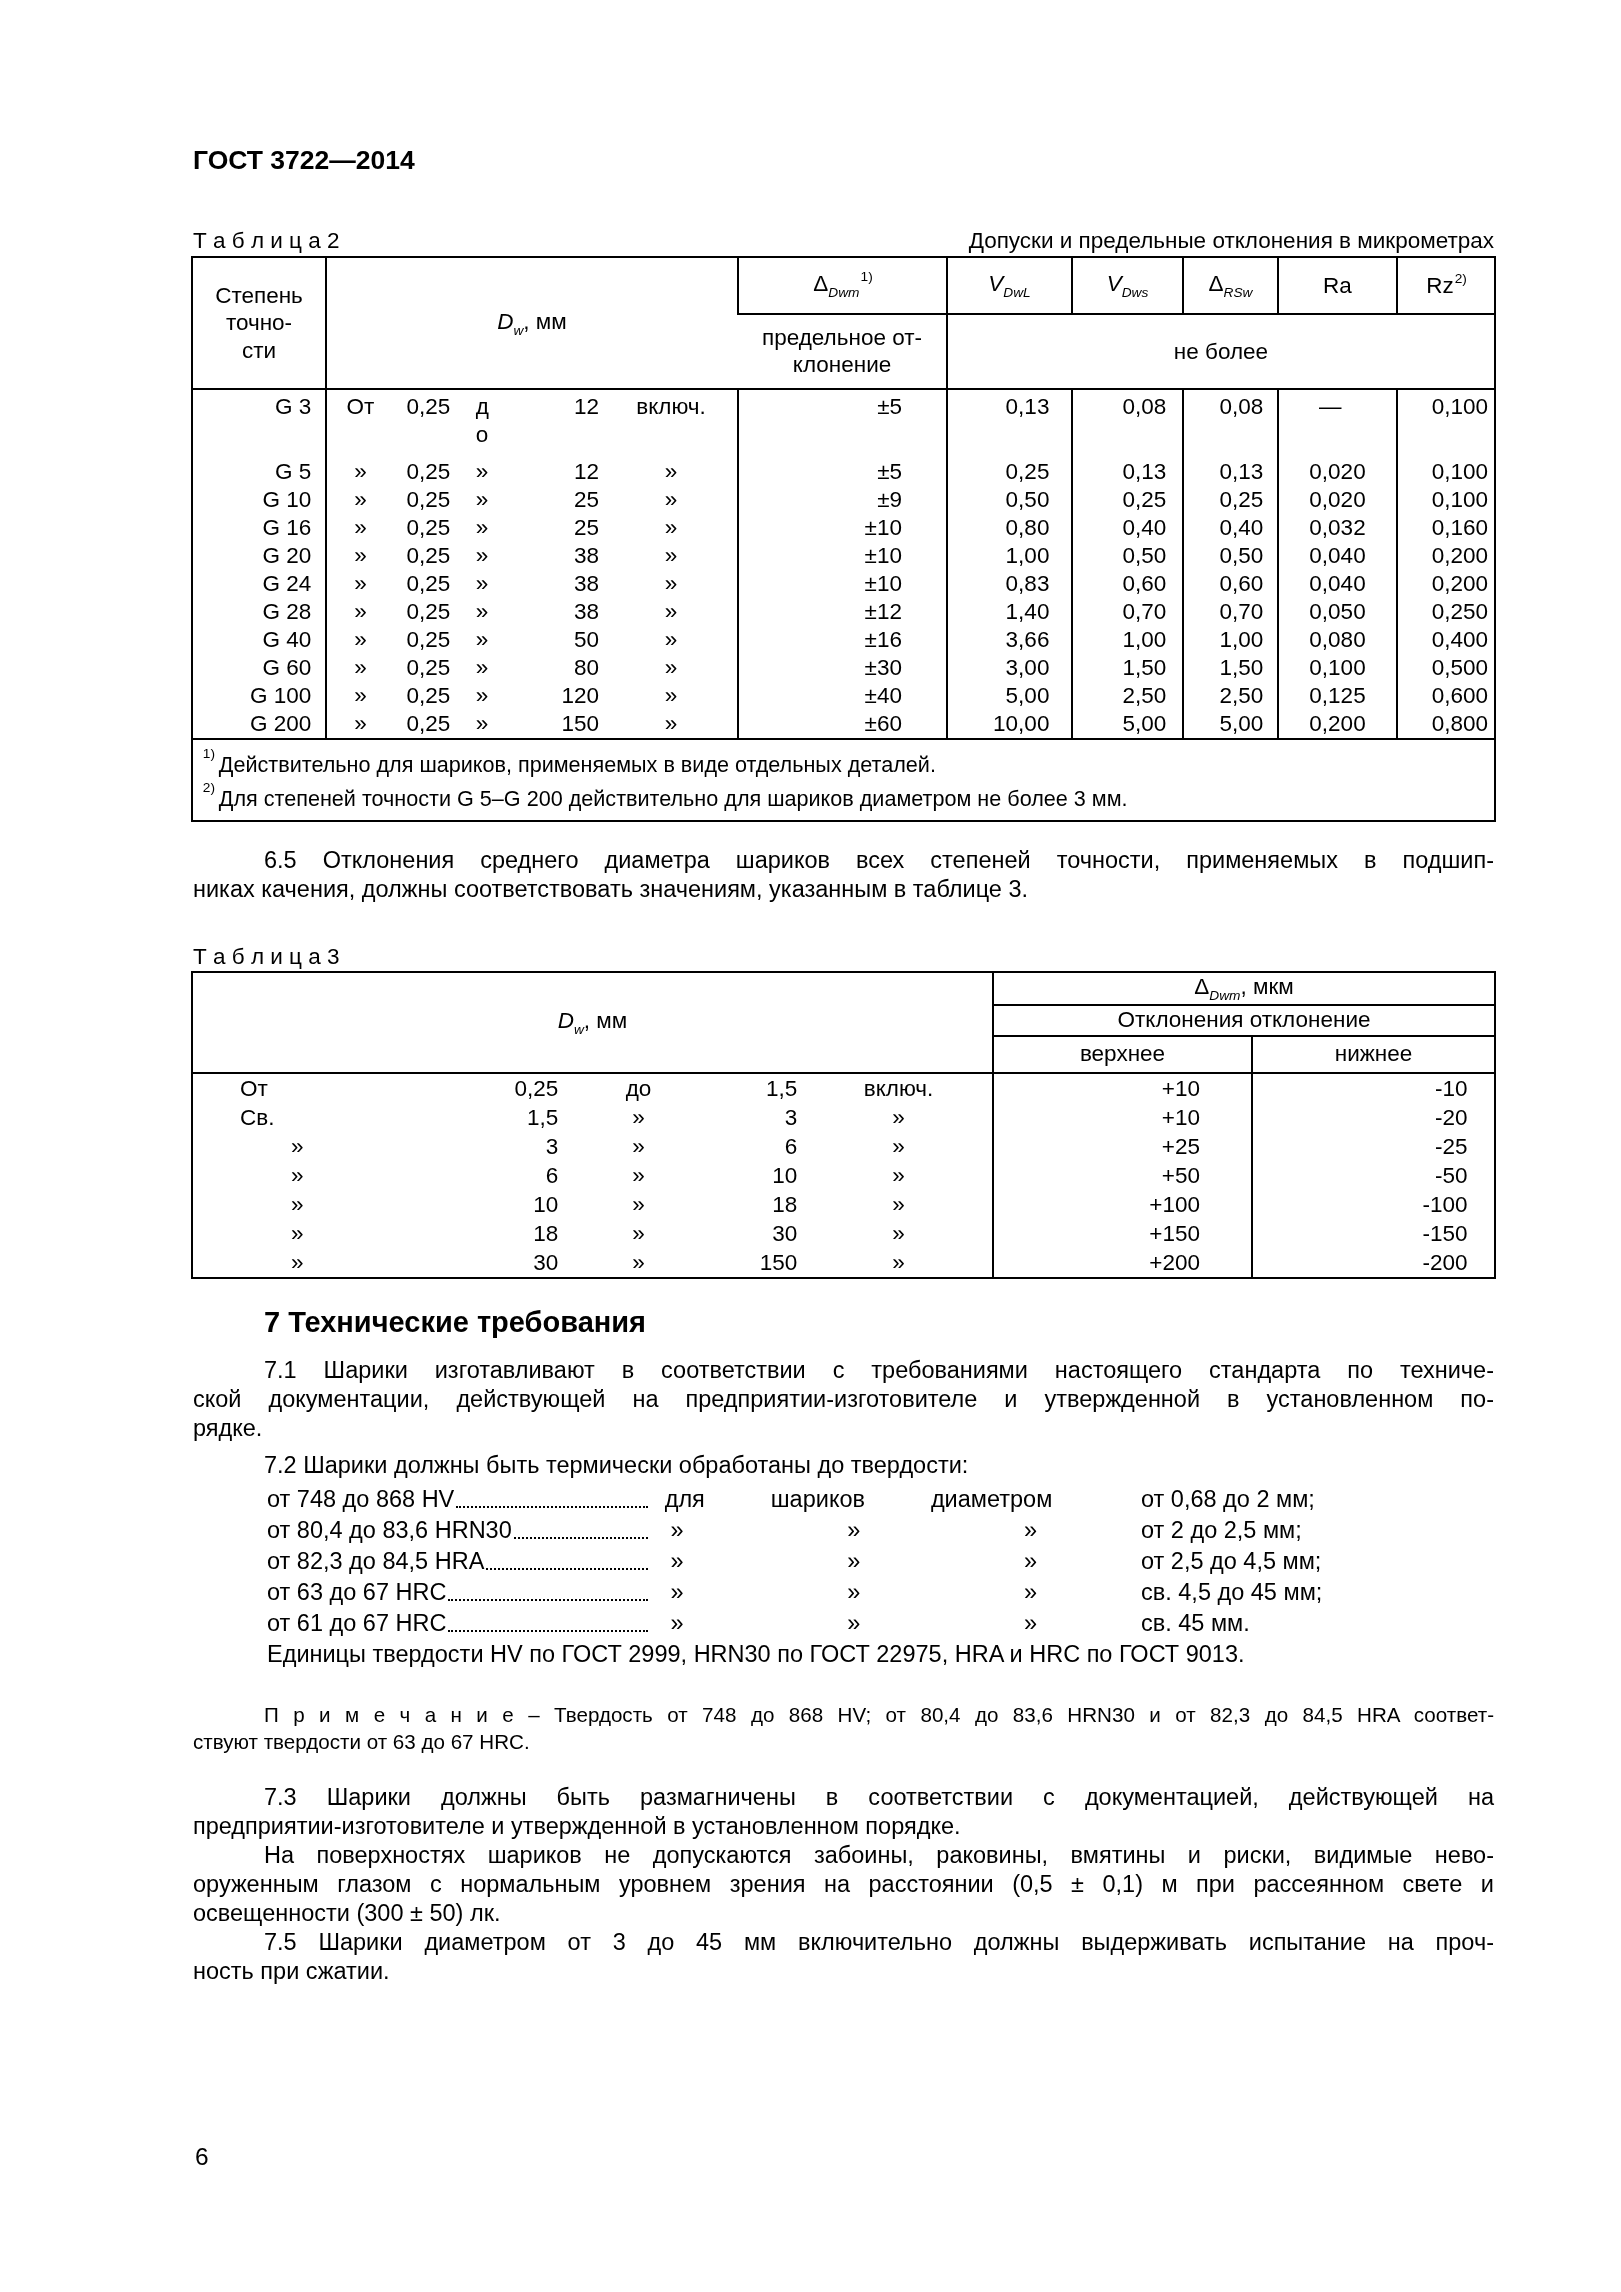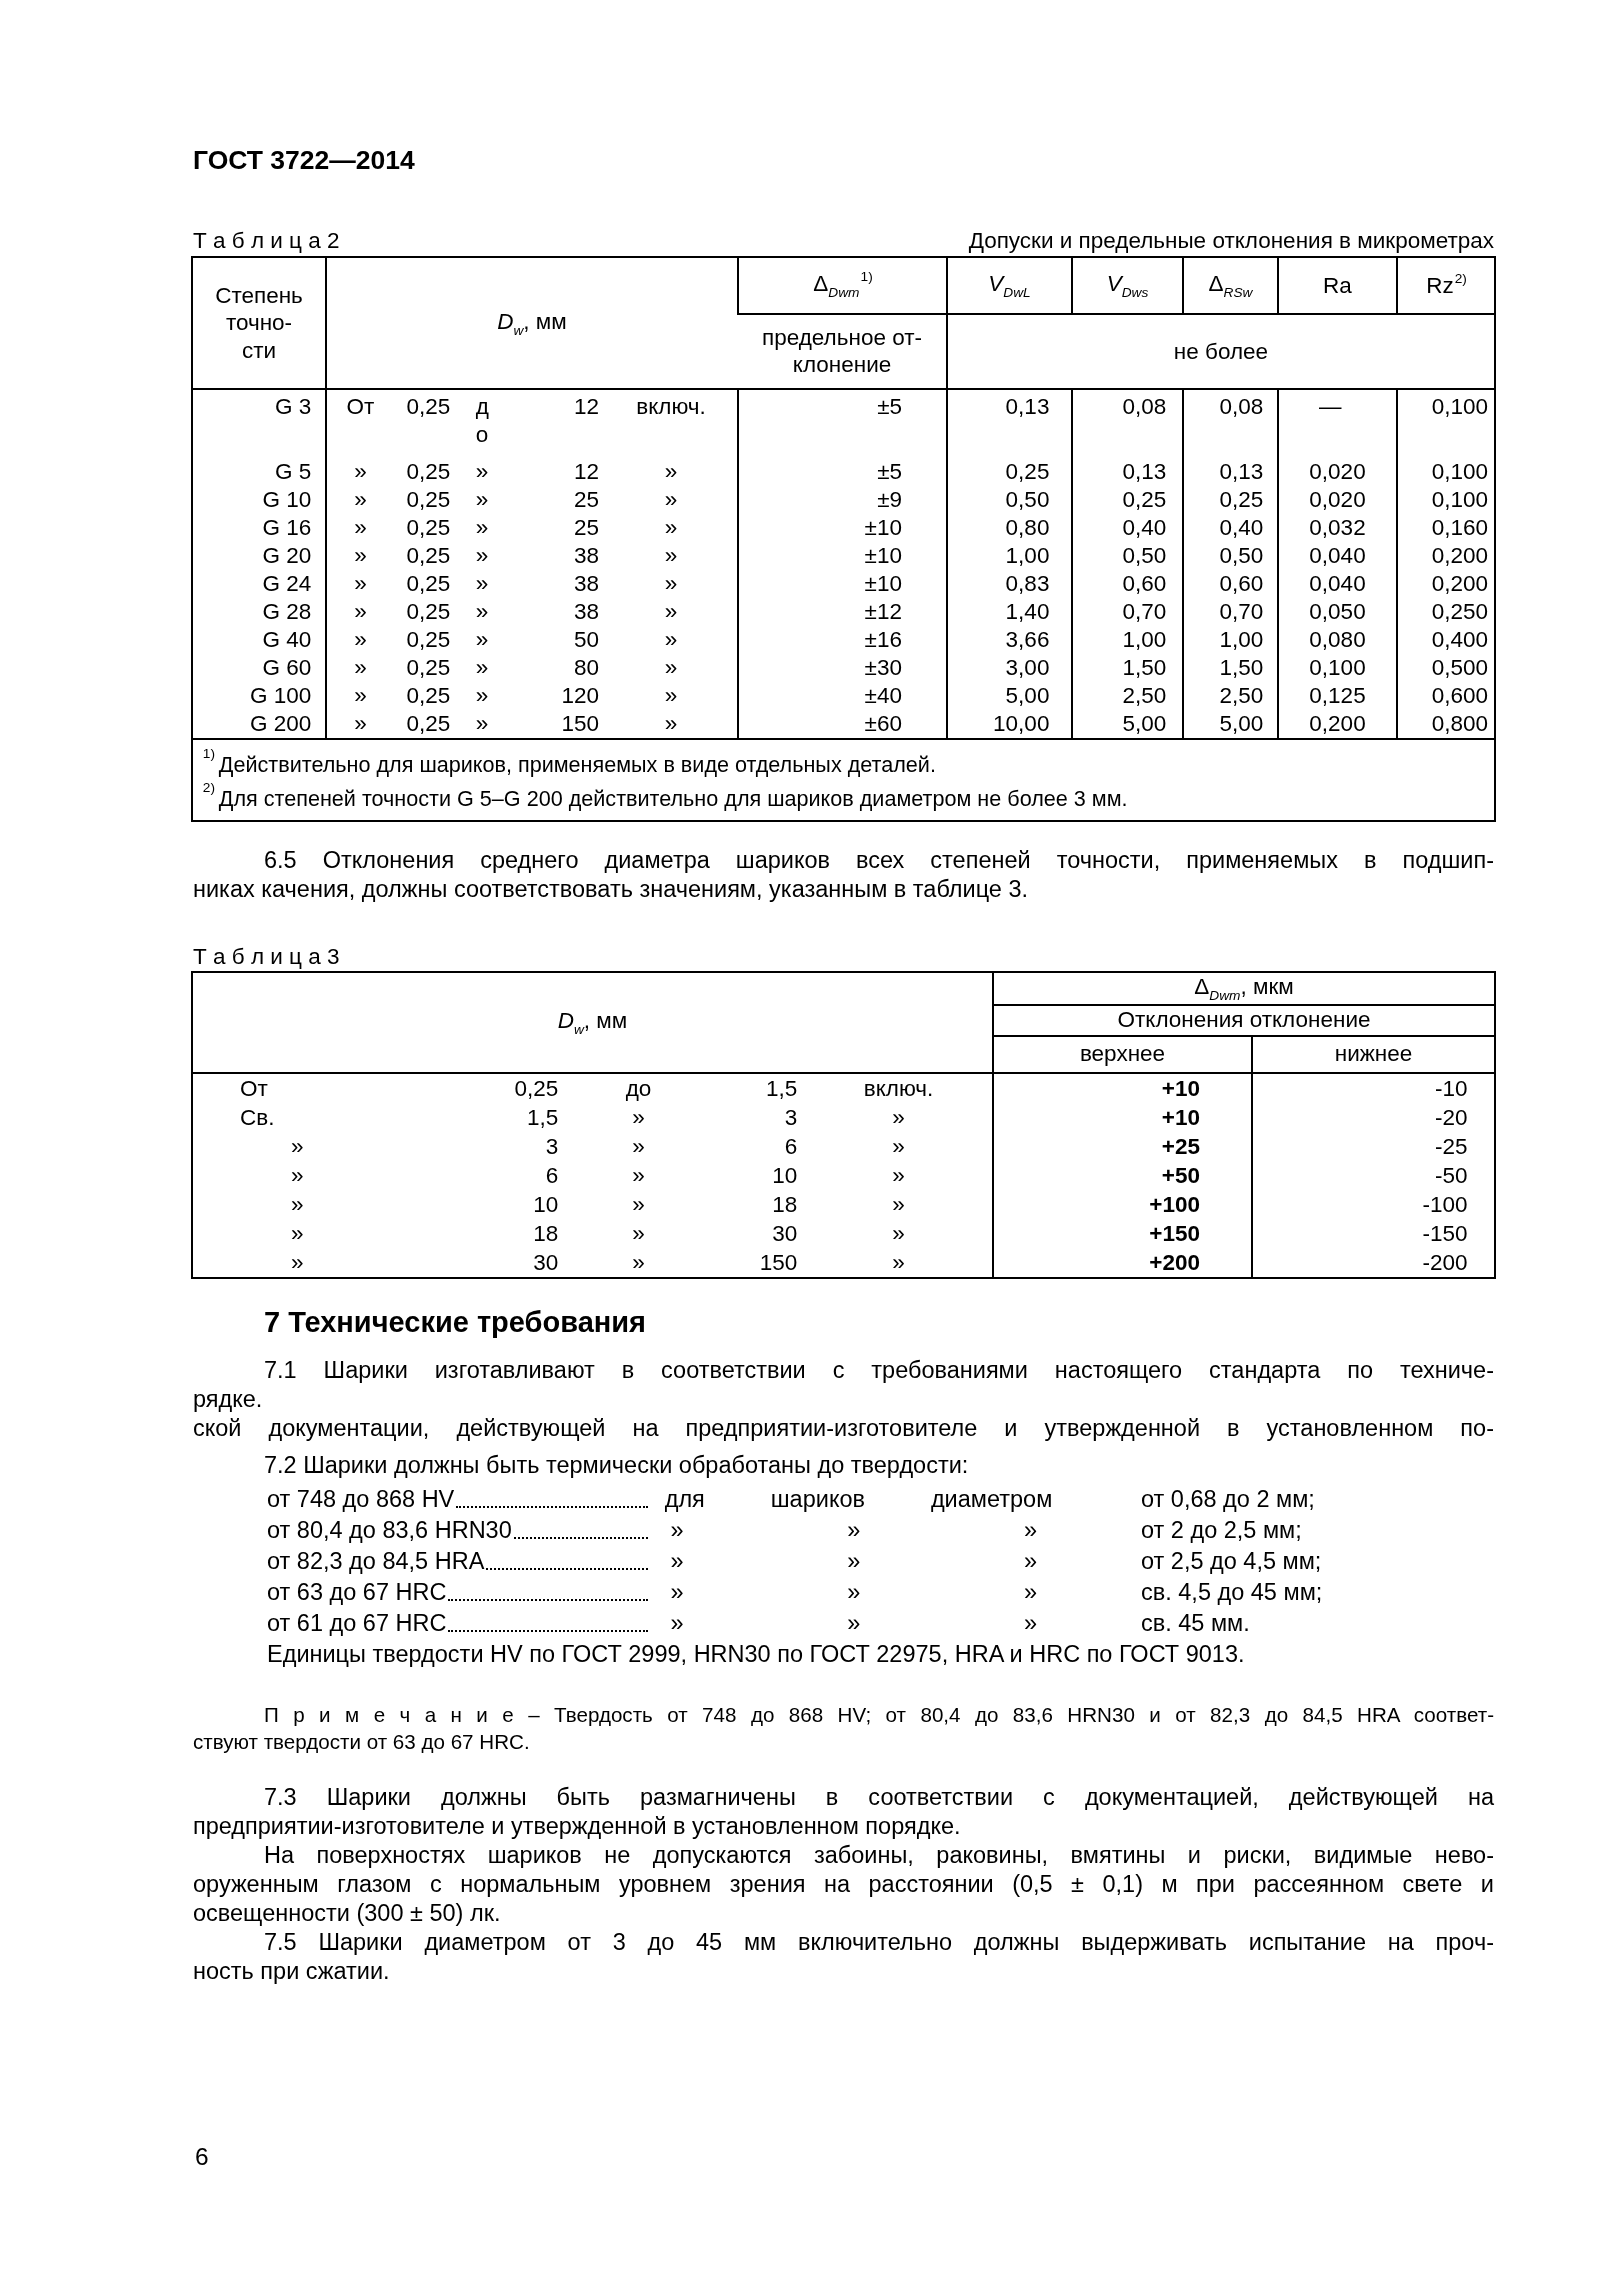--- a/index.html
+++ b/index.html
@@ -67,21 +67,21 @@
 
   
   .t3 th{vertical-align:middle;text-align:center;}
   .t3 .dwhead{border-right:2px solid #000;border-bottom:2.9px solid #000;}
   .t3 .dmkm{height:31px;border-bottom:2px solid #000;}
   .t3 .limit{height:29px;border-bottom:2px solid #000;}
   .t3 .upper{height:35px;border-bottom:2.9px solid #000;}
   .t3 .lower{height:35px;border-bottom:2.9px solid #000;border-left:2px solid #000;}
   .t3 tbody td{height:29px;line-height:29px;vertical-align:middle;}
   .t3 td.dw3{border-right:2px solid #000;}
-  .t3 td.up{text-align:right;padding-right:51px;font-weight:bold;}
+  .t3 td.up{text-align:right;padding-right:51px;}
   .t3 td.low{text-align:right;padding-right:26.5px;border-left:2px solid #000;}
   .dw3row{display:flex;padding-left:47px;}
   .t3-pfx{width:78px;text-align:left;}
   .t3-pfx.ditto{text-indent:51px;}
   .t3-v1{width:252px;text-align:right;padding-right:11.8px;box-sizing:border-box;}
   .t3-mid{width:137px;text-align:center;}
   .t3-v2{width:98px;text-align:right;padding-right:7.8px;box-sizing:border-box;}
   .t3-incl{flex:1;text-align:center;}
 
   
@@ -503,22 +503,22 @@
           <td class="up">+200</td>
           <td class="low">-200</td>
         </tr>
       </tbody>
   </table>
 
   <div class="h7">7 Технические требования</div>
 
   <div class="para p71">
       <div class="pl first jfy">7.1 Шарики изготавливают в соответствии с требованиями настоящего стандарта по техниче-</div>
+      <div class="pl jfy">ской документации, действующей на предприятии-изготовителе и утвержденной в установленном по-</div>
       <div class="pl">рядке.</div>
-      <div class="pl jfy">ской документации, действующей на предприятии-изготовителе и утвержденной в установленном по-</div>
     </div>
   <div class="para p72">
       <div class="pl first">7.2 Шарики должны быть термически обработаны до твердости:</div>
     </div>
 
   <div class="hardness" id="hardness">
       <div class="hrow">
         <span class="hleft">
           <span class="hlabel">от 748 до 868 HV</span>
           <span class="hdots"></span>

